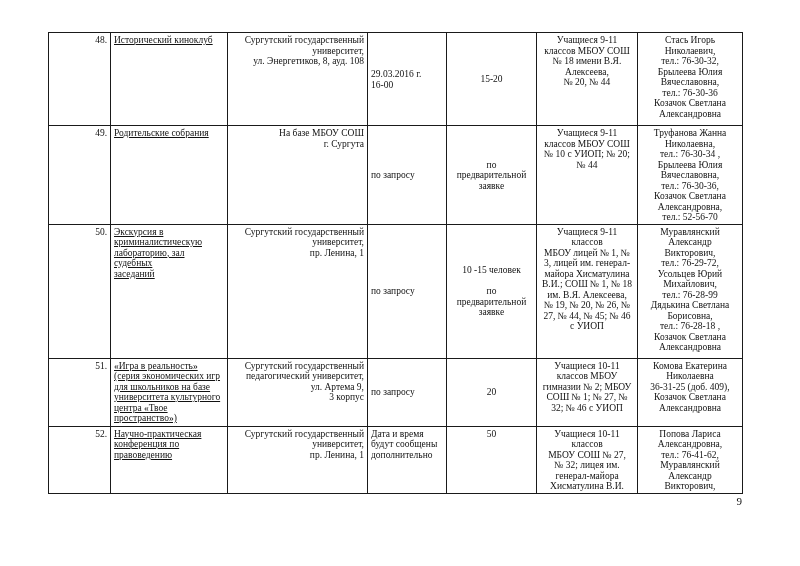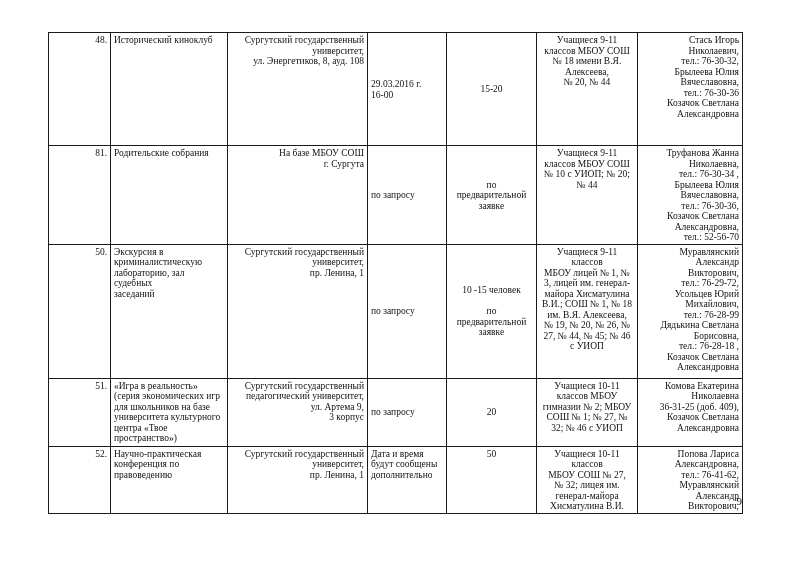--- a/index.html
+++ b/index.html
@@ -26,26 +26,26 @@
   table.events td {
     border: 1.5px solid #1a1a1a;
     vertical-align: top;
     padding: 2px 3px 1px 3px;
     font-size: 9.5px;
     line-height: 10.5px;
     white-space: pre-line;
     overflow-wrap: break-word;
   }
   td.c-num   { text-align: right; padding-right: 8px; }
-  td.c-event { text-align: left; }
+  td.c-event { text-align: left; text-decoration: underline; }
   td.c-loc   { text-align: right; }
   td.c-date  { }
   td.c-cnt   { text-align: center; }
   td.c-aud   { text-align: center; }
-  td.c-con   { text-align: right; margin-top: 20px; }
+  td.c-con   { text-align: center; margin-top: 20px; }
   tr.r-mid td.c-date, tr.r-mid td.c-cnt { vertical-align: middle; }
   tr.r-top td.c-date, tr.r-top td.c-cnt { vertical-align: top; }
 
   .page-num {
     position: absolute;
     left: 696px; top: 495px;
     width: 46px;
     text-align: right;
     font-size: 11px;
     line-height: 12px;
@@ -60,21 +60,21 @@
     <colgroup>
       <col style="width:62px">
       <col style="width:117px">
       <col style="width:140px">
       <col style="width:79px">
       <col style="width:90px">
       <col style="width:101px">
       <col style="width:105px">
     </colgroup>
     <tbody>
-      <tr class="r-mid" style="height:113px">
+      <tr class="r-mid" style="height:93px">
         <td class="c-num">48.</td>
         <td class="c-event">Исторический киноклуб</td>
         <td class="c-loc">Сургутский государственный университет,
 ул. Энергетиков, 8, ауд. 108</td>
         <td class="c-date">29.03.2016 г.
 16-00</td>
         <td class="c-cnt">15-20</td>
         <td class="c-aud">Учащиеся 9-11
 классов МБОУ СОШ
 № 18 имени В.Я.
@@ -83,21 +83,21 @@
         <td class="c-con">Стась Игорь
 Николаевич,
 тел.: 76-30-32,
 Брылеева Юлия
 Вячеславовна,
 тел.: 76-30-36
 Козачок Светлана
 Александровна</td>
       </tr>
       <tr class="r-mid" style="height:96px">
-        <td class="c-num">81.</td>
+        <td class="c-num">49.</td>
         <td class="c-event">Родительские собрания</td>
         <td class="c-loc">На базе МБОУ СОШ
 г. Сургута</td>
         <td class="c-date">по запросу</td>
         <td class="c-cnt">по
 предварительной
 заявке</td>
         <td class="c-aud">Учащиеся 9-11
 классов МБОУ СОШ
 № 10 с УИОП; № 20;

